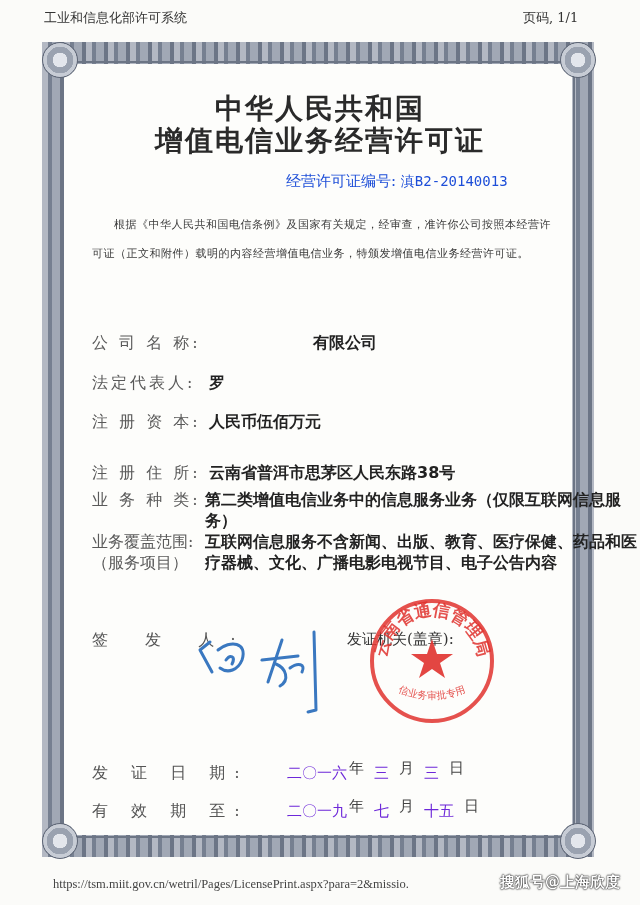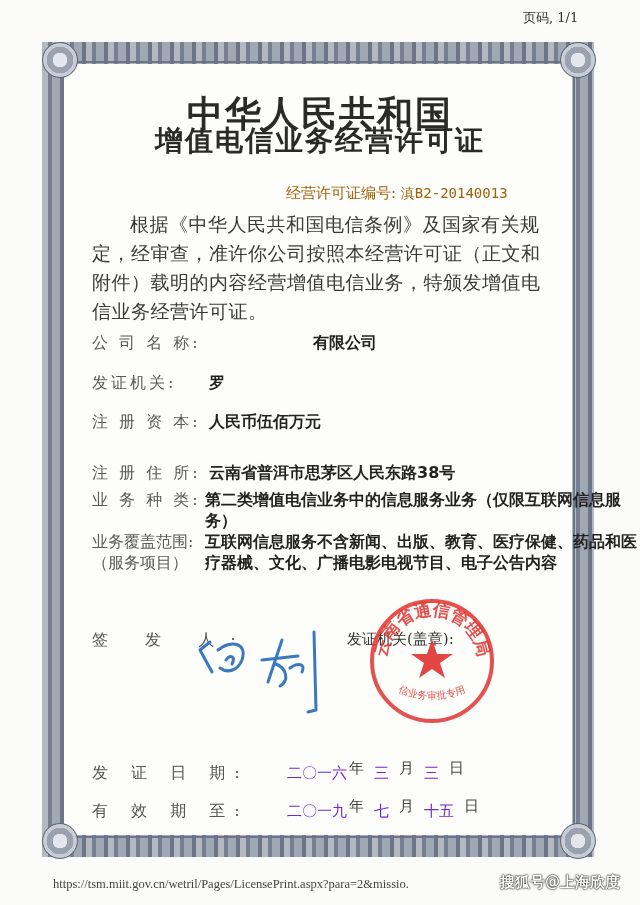--- a/index.html
+++ b/index.html
@@ -43,26 +43,26 @@
   .corner.tl { left:42px; top:42px; }
   .corner.tr { left:560px; top:42px; }
   .corner.bl { left:42px; top:823px; }
   .corner.br { left:560px; top:823px; }
 
   .title1, .title2 {
     position:absolute; left:0; width:640px; text-align:center;
     font-family:"DejaVu Sans","Liberation Sans",sans-serif;
     color:#2a2a2a; font-weight:bold;
   }
-  .title1 { top:90px; font-size:36px; letter-spacing:2px; }
+  .title1 { top:90px; font-size:28px; letter-spacing:2px; }
   .title2 { top:122px; font-size:28px; letter-spacing:2px; }
-  .license-no { position:absolute; top:184px; left:286px; font-size:15px; color:#a16207; }
+  .license-no { position:absolute; top:172px; left:286px; font-size:15px; color:#1d4ed8; }
   .license-no .val { font-family:"DejaVu Sans Mono","Liberation Mono",monospace; font-size:14px; }
 
-  .preamble { position:absolute; left:92px; top:210px; width:462px; font-size:19px; line-height:29px; color:#3a3a3a; text-indent:2em; letter-spacing:0.5px; }
+  .preamble { position:absolute; left:92px; top:210px; width:462px; font-size:11px; line-height:29px; color:#3a3a3a; text-indent:2em; letter-spacing:0.5px; }
 
   .row { position:absolute; left:92px; font-size:16px; color:#555; }
   .row .lbl { display:inline-block; width:112px; letter-spacing:3px; color:#5a5a5a; }
   .row .val {
     font-family:"DejaVu Sans","Liberation Sans",sans-serif;
     color:#222; font-weight:bold; font-size:16px;
   }
   .block { position:absolute; left:92px; font-size:16px; color:#555; }
   .block .lbl { position:absolute; left:0; top:0; width:115px; color:#5a5a5a; line-height:21px; }
   .block .val { position:absolute; left:113px; top:0; width:450px; font-family:"DejaVu Sans","Liberation Sans",sans-serif; font-weight:bold; color:#222; line-height:21px; font-size:16px; }
@@ -78,20 +78,21 @@
   .date-row .d { display:inline-block; font-family:"DejaVu Sans","Liberation Sans",sans-serif; color:#6d28d9; font-size:15px; }
   .date-row .u { display:inline-block; font-size:15px; color:#444; position:relative; top:-5px; margin:0 10px; }
 
   .footer-url { position:absolute; left:53px; top:877px; font-family:Liberation Serif, serif; font-size:12.5px; color:#444; }
   .watermark { position:absolute; left:500px; top:873px; font-family:"DejaVu Sans","Liberation Sans",sans-serif; font-size:15px; color:#fff; font-weight:bold; text-shadow:0 0 2px #000, 0 0 1px #000; }
 </style>
 </head>
 <body>
 
 <div class="print-header">
+  <span class="sys">工业和信息化部许可系统</span>
   <span class="page">页码, 1/1</span>
 </div>
 
 <div class="frame"></div>
 <div class="corner tl"></div>
 <div class="corner tr"></div>
 <div class="corner bl"></div>
 <div class="corner br"></div>
 
 <div class="title1">中华人民共和国</div>
@@ -102,21 +103,21 @@
   <span class="val">滇B2-20140013</span>
 </div>
 
 <div class="preamble">根据《中华人民共和国电信条例》及国家有关规定，经审查，准许你公司按照本经营许可证（正文和附件）载明的内容经营增值电信业务，特颁发增值电信业务经营许可证。</div>
 
 <div class="row" style="top:333px;">
   <span class="lbl">公 司 名 称:</span>
   <span class="val" style="margin-left:104px;">有限公司</span>
 </div>
 <div class="row" style="top:373px;">
-  <span class="lbl">发证机关:</span>
+  <span class="lbl">法定代表人:</span>
   <span class="val">罗</span>
 </div>
 <div class="row" style="top:412px;">
   <span class="lbl">注 册 资 本:</span>
   <span class="val">人民币伍佰万元</span>
 </div>
 <div class="row" style="top:451px;margin-top:12px;">
   <span class="lbl">注 册 住 所:</span>
   <span class="val">云南省普洱市思茅区人民东路38号</span>
 </div>

